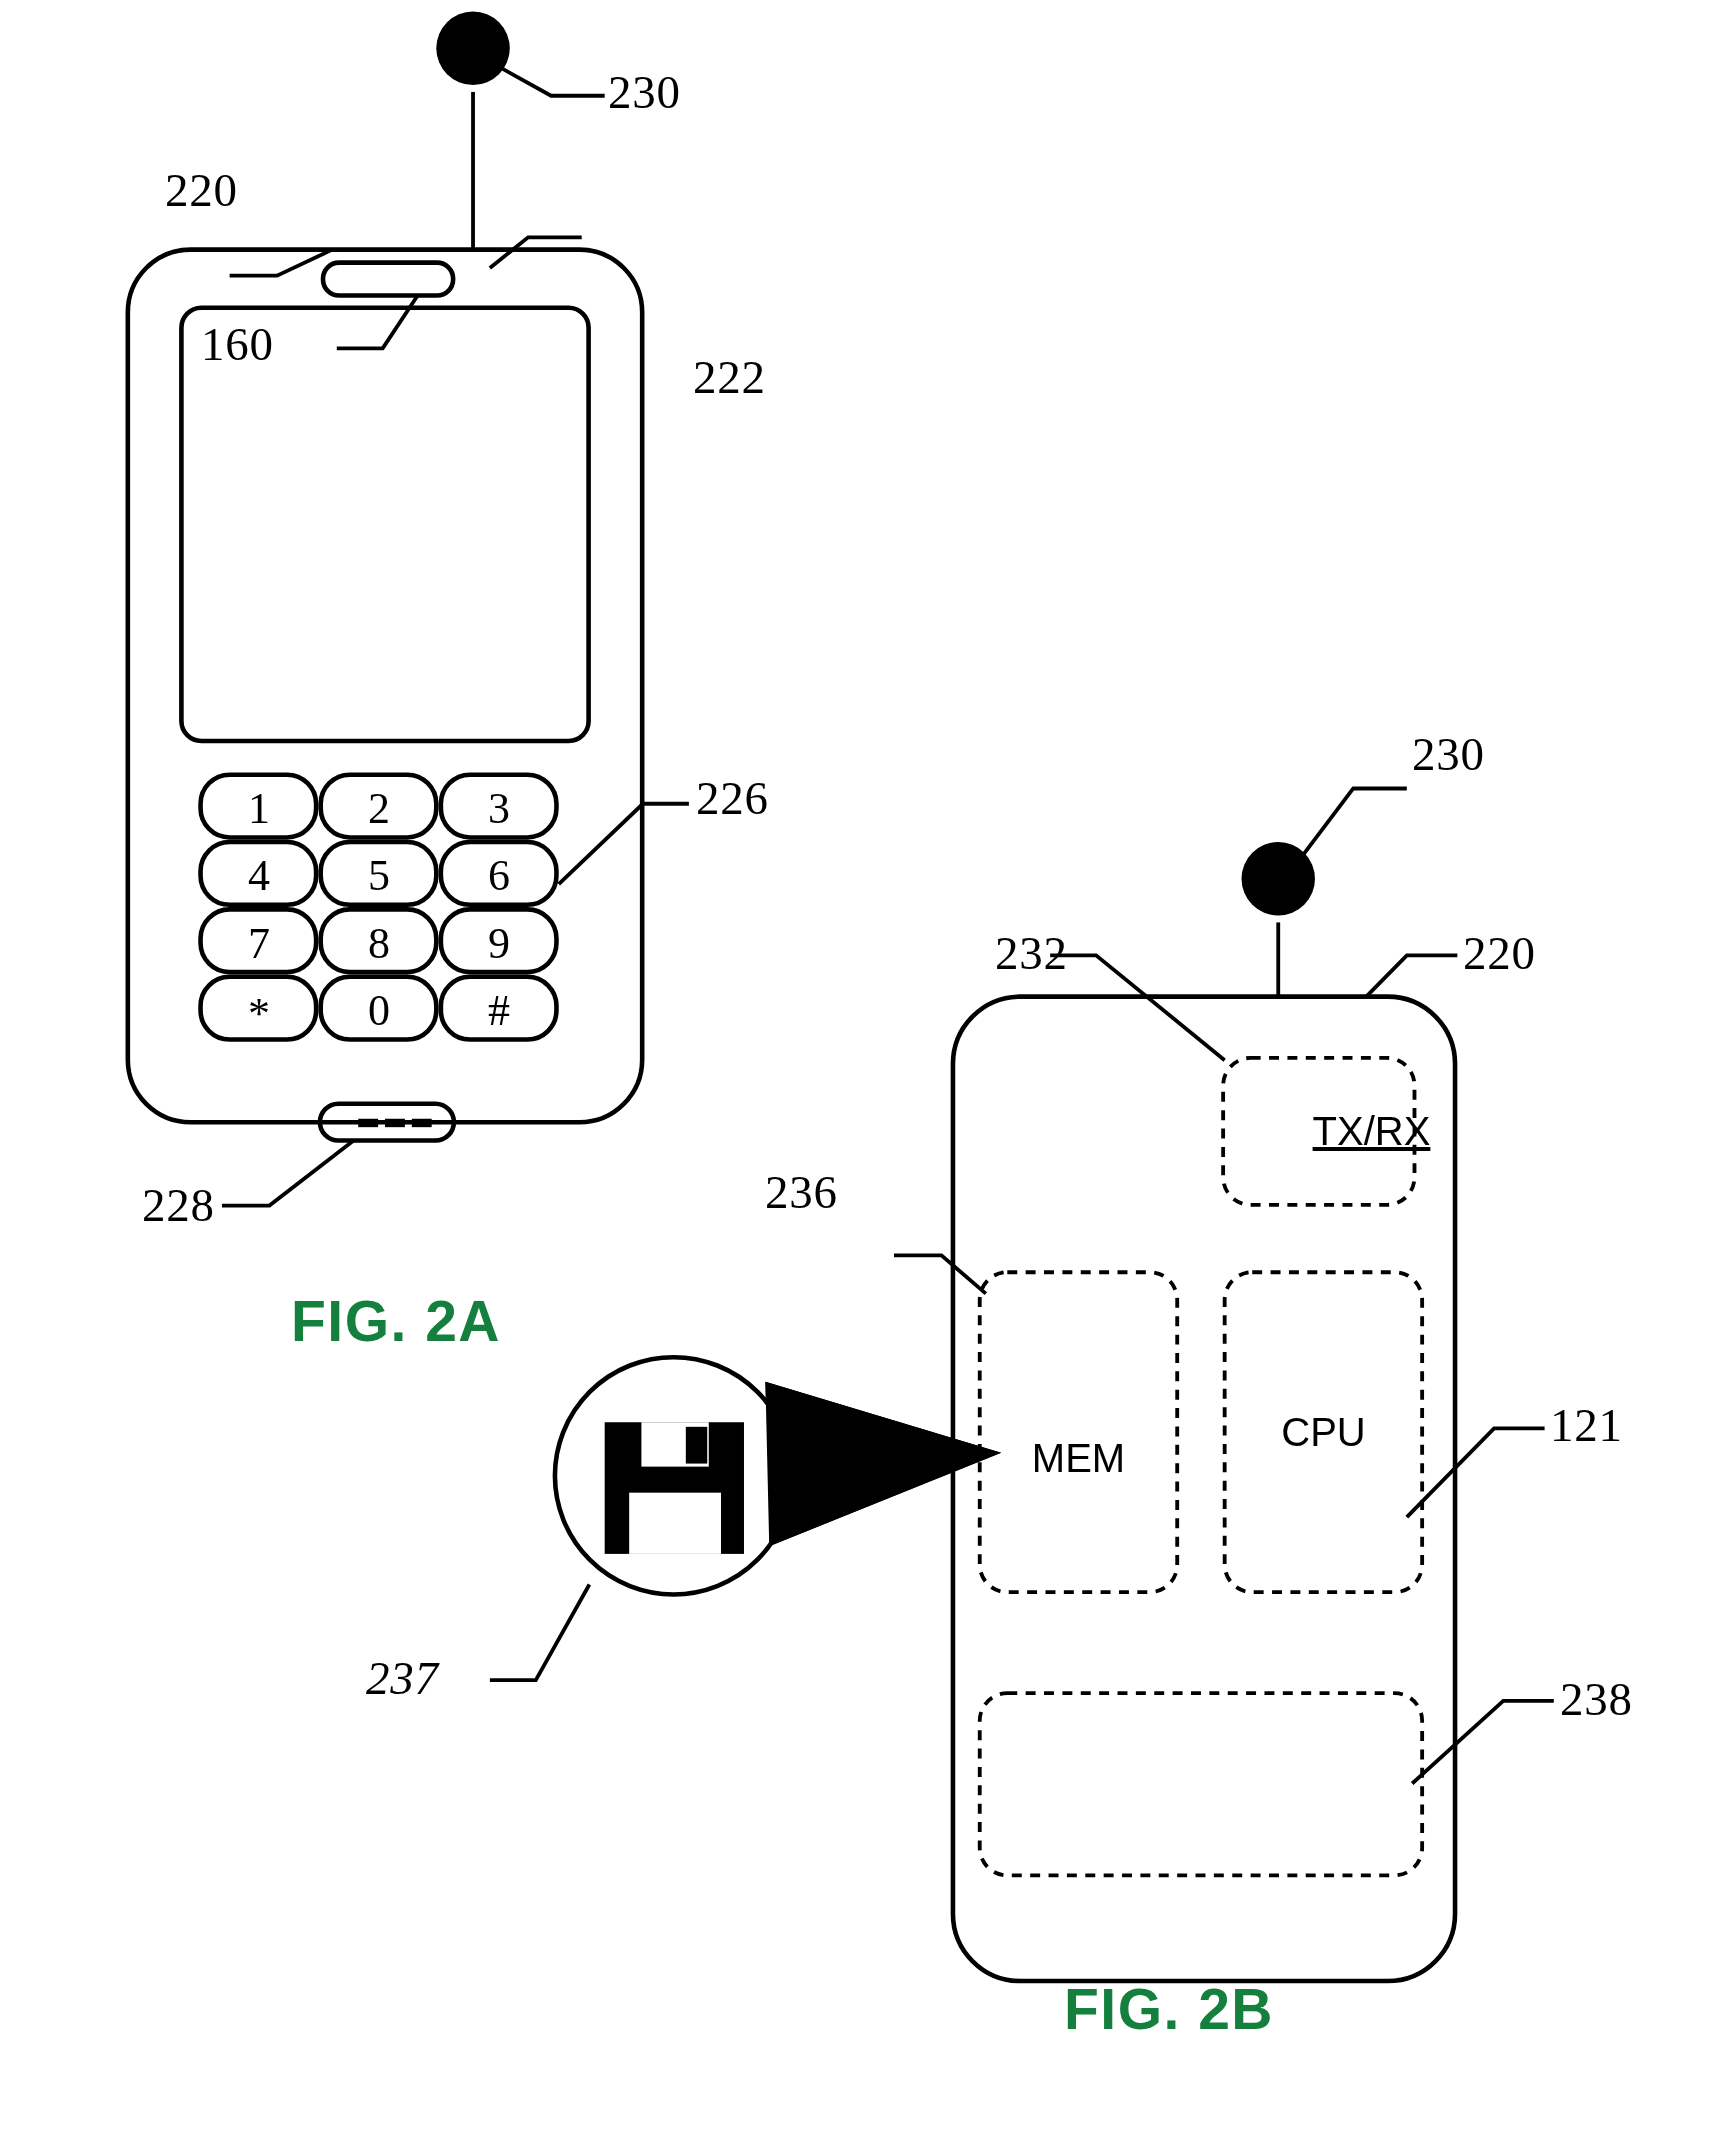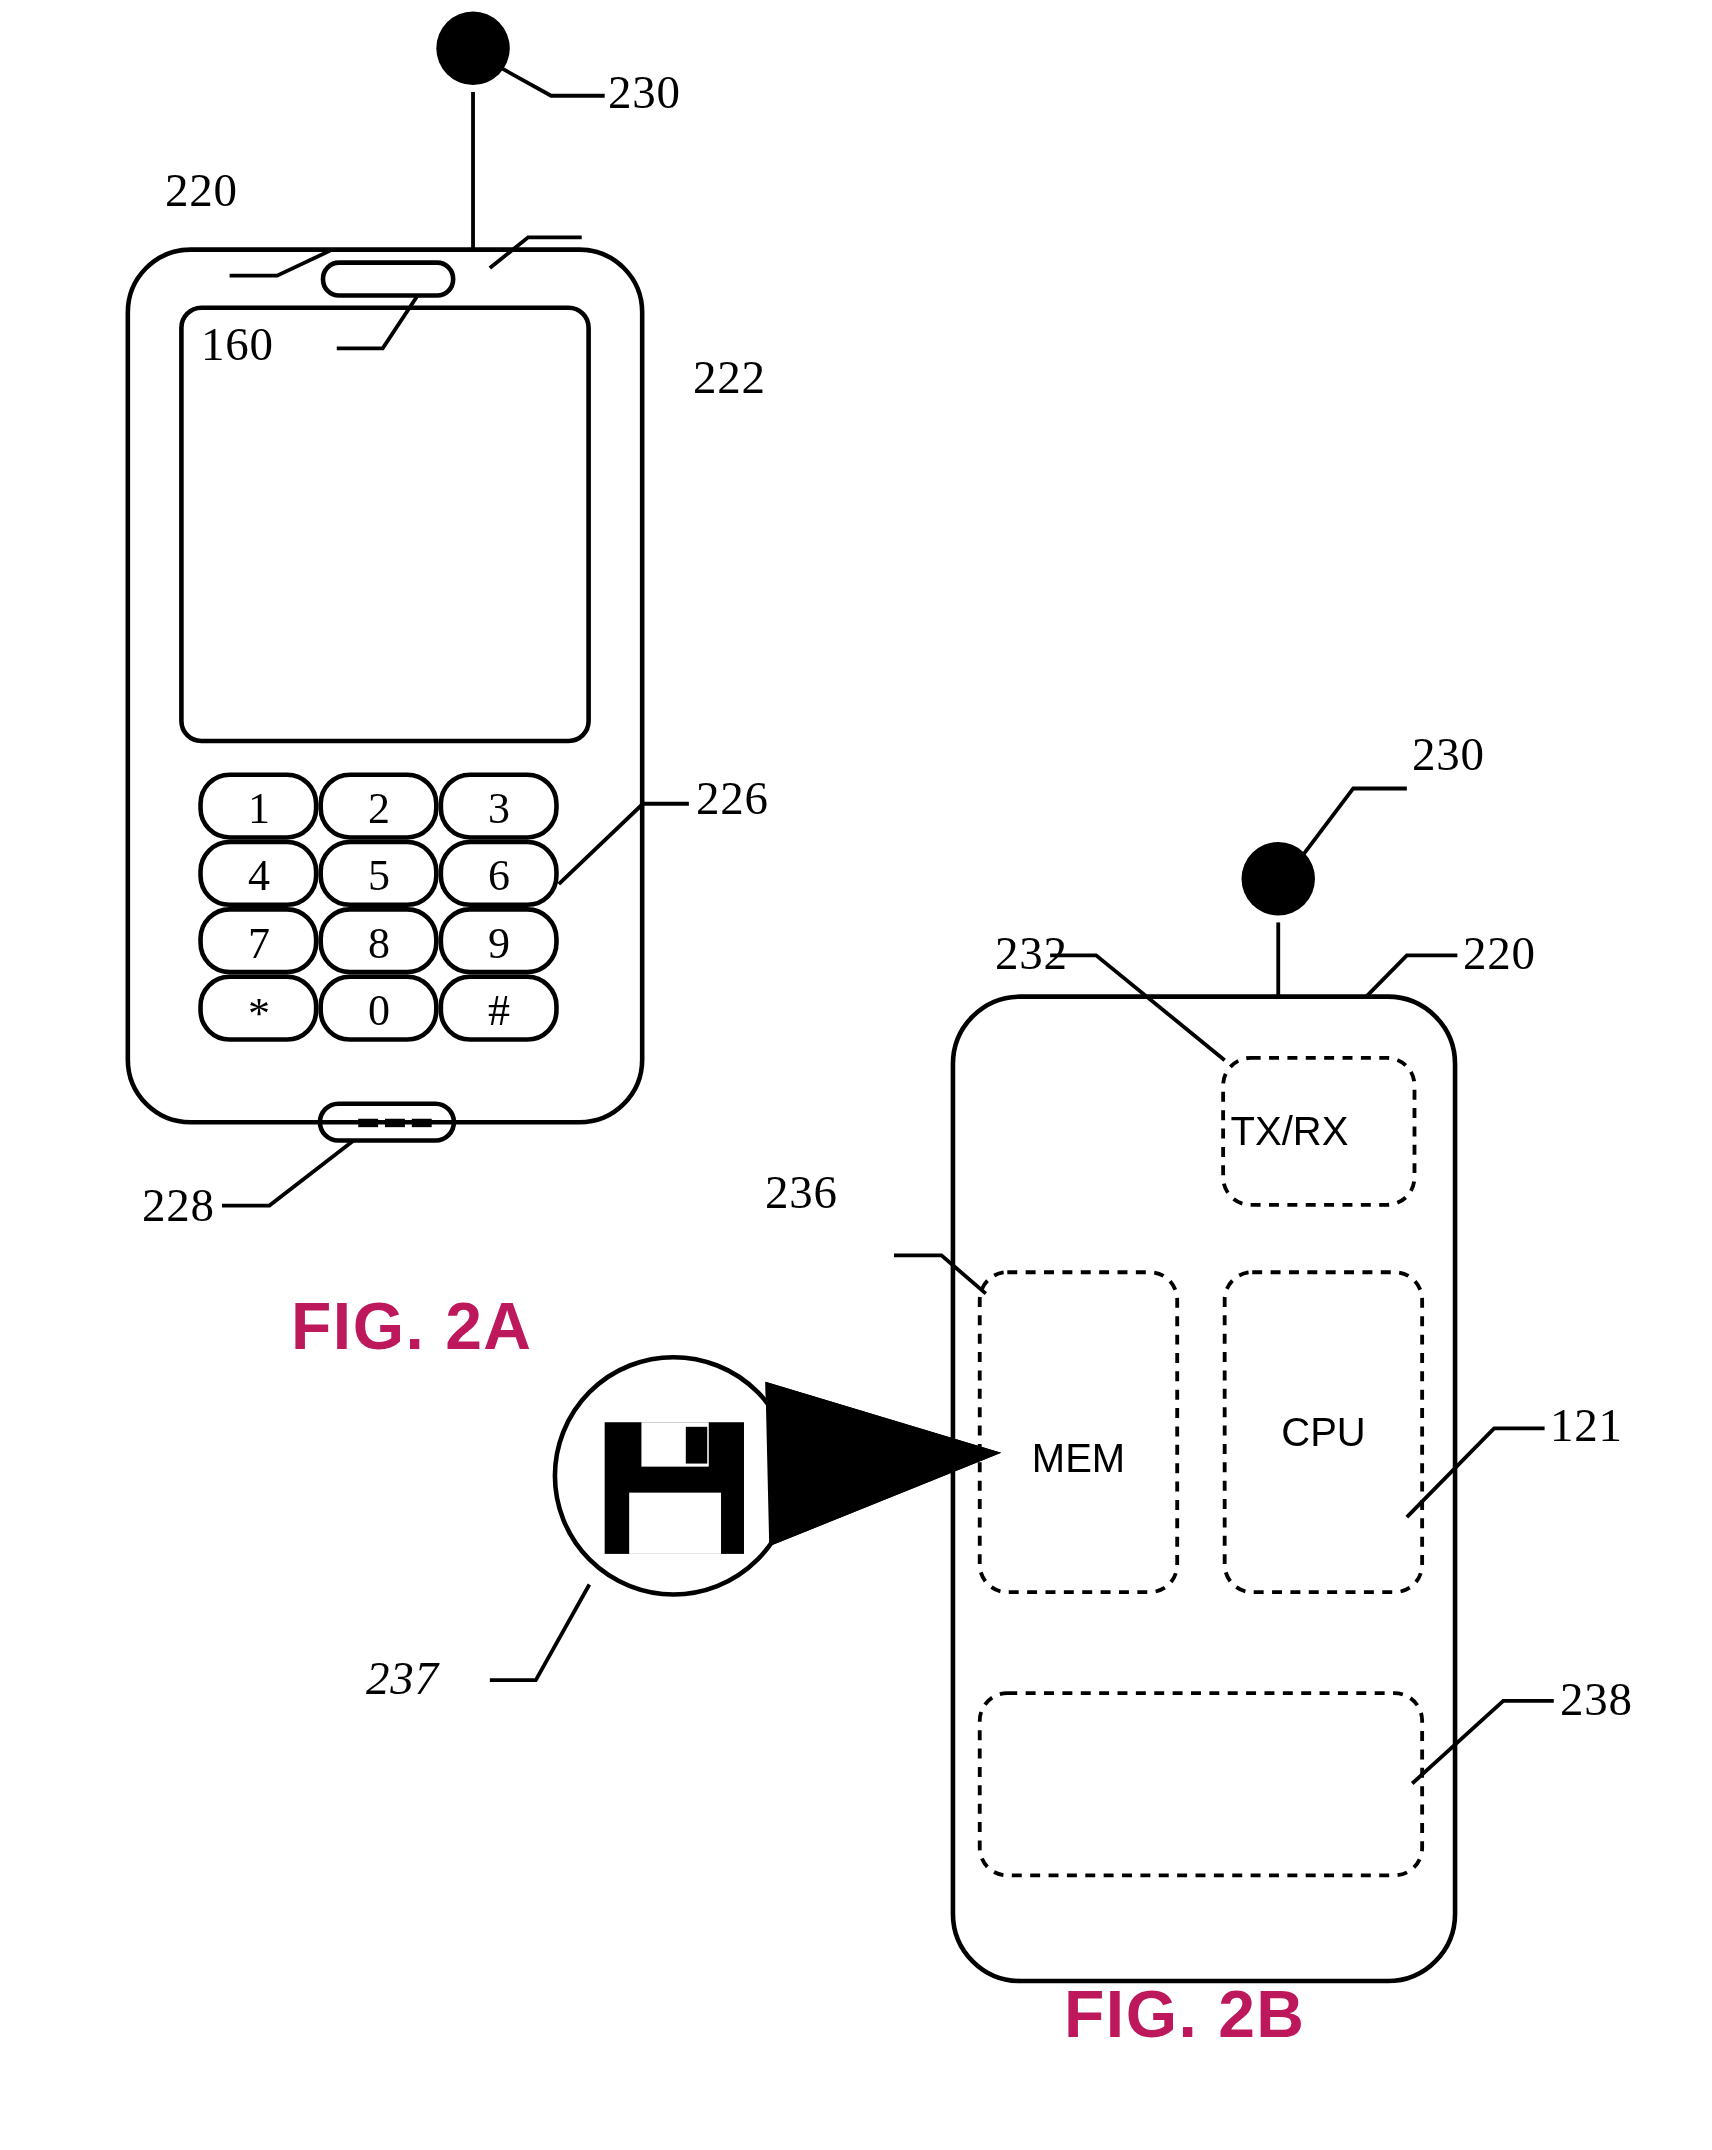--- a/index.html
+++ b/index.html
@@ -30,23 +30,23 @@
     font-size: 47px;
     color: #000000;
     letter-spacing: 0.8px;
     white-space: nowrap;
     line-height: 1;
   }
   .fig-cap {
     position: absolute;
     font-family: "Liberation Sans", sans-serif;
     font-weight: bold;
-    font-size: 66px;
+    font-size: 57px;
     letter-spacing: 1.5px;
-    color: #be185d;
+    color: #15803d;
     white-space: nowrap;
     line-height: 1;
   }
   .blk-label {
     position: absolute;
     font-family: "Liberation Sans", sans-serif;
     font-size: 40px;
     color: #000000;
     white-space: nowrap;
     line-height: 1;
@@ -205,21 +205,21 @@
   <div class="ref-num" style="left:1463px; top:930px;">220</div>
 
   <div class="ref-num" style="left:765px; top:1169px;">236</div>
 
   <div class="ref-num" style="left:1550px; top:1402px;">121</div>
 
   <div class="ref-num" style="left:366px; top:1655px;font-style:italic;">237</div>
 
   <div class="ref-num" style="left:1560px; top:1676px;">238</div>
 
-  <div class="blk-label" style="left:1194px; top:1111px; width:191px;">TX/RX</div>
+  <div class="blk-label" style="left:1276px; top:1111px; width:191px;text-decoration:underline;">TX/RX</div>
 
   <div class="blk-label" style="left:980px; top:1412px; width:197px;margin-top:26px;">MEM</div>
 
   <div class="blk-label" style="left:1225px; top:1412px; width:197px;">CPU</div>
 
 
   <div class="fig-cap" style="left:1064px; top:1981px;">FIG. 2B</div>
 
 </div>
 

